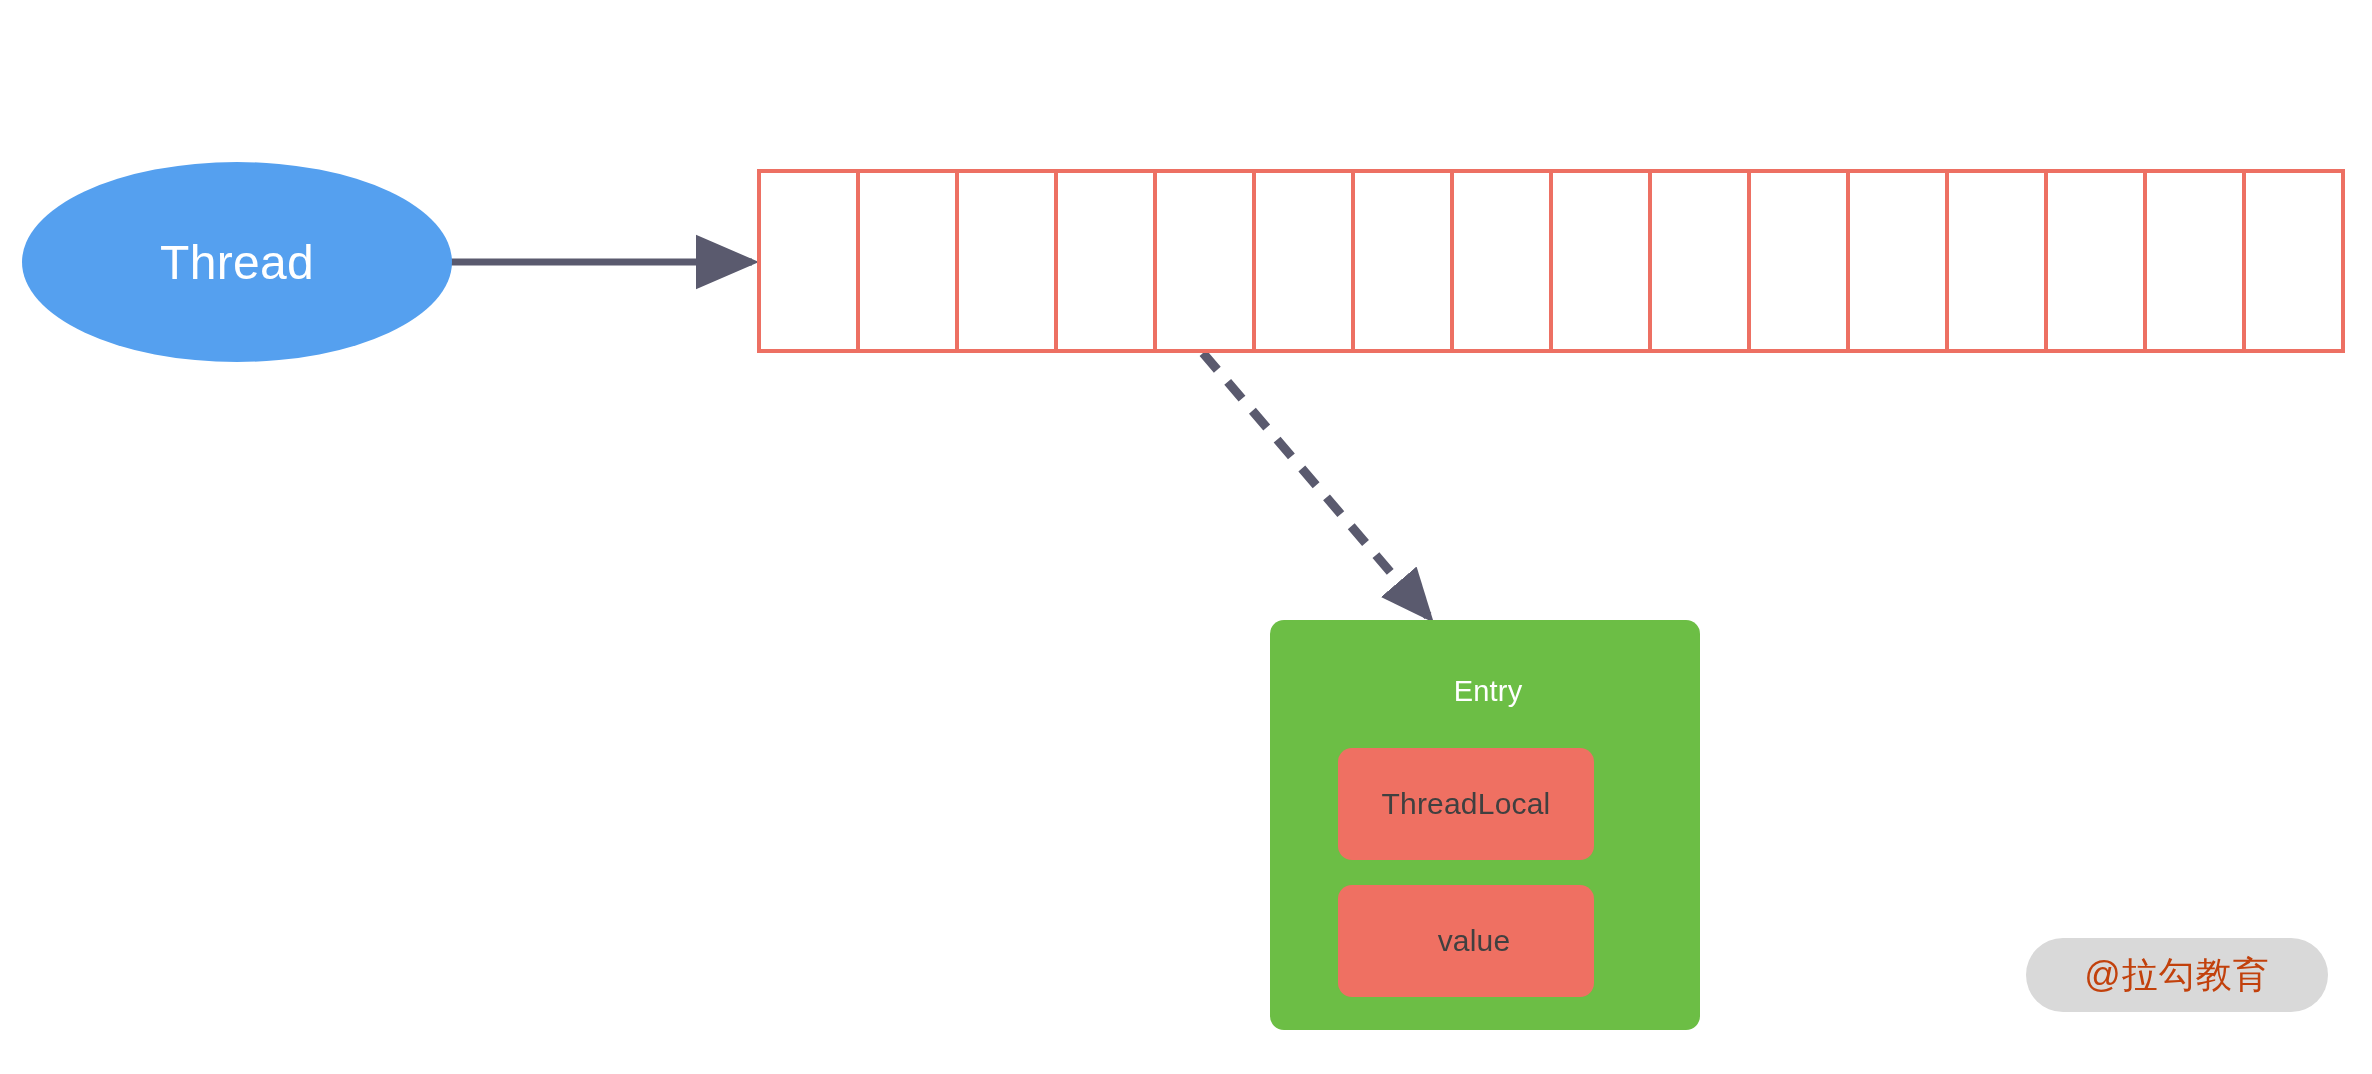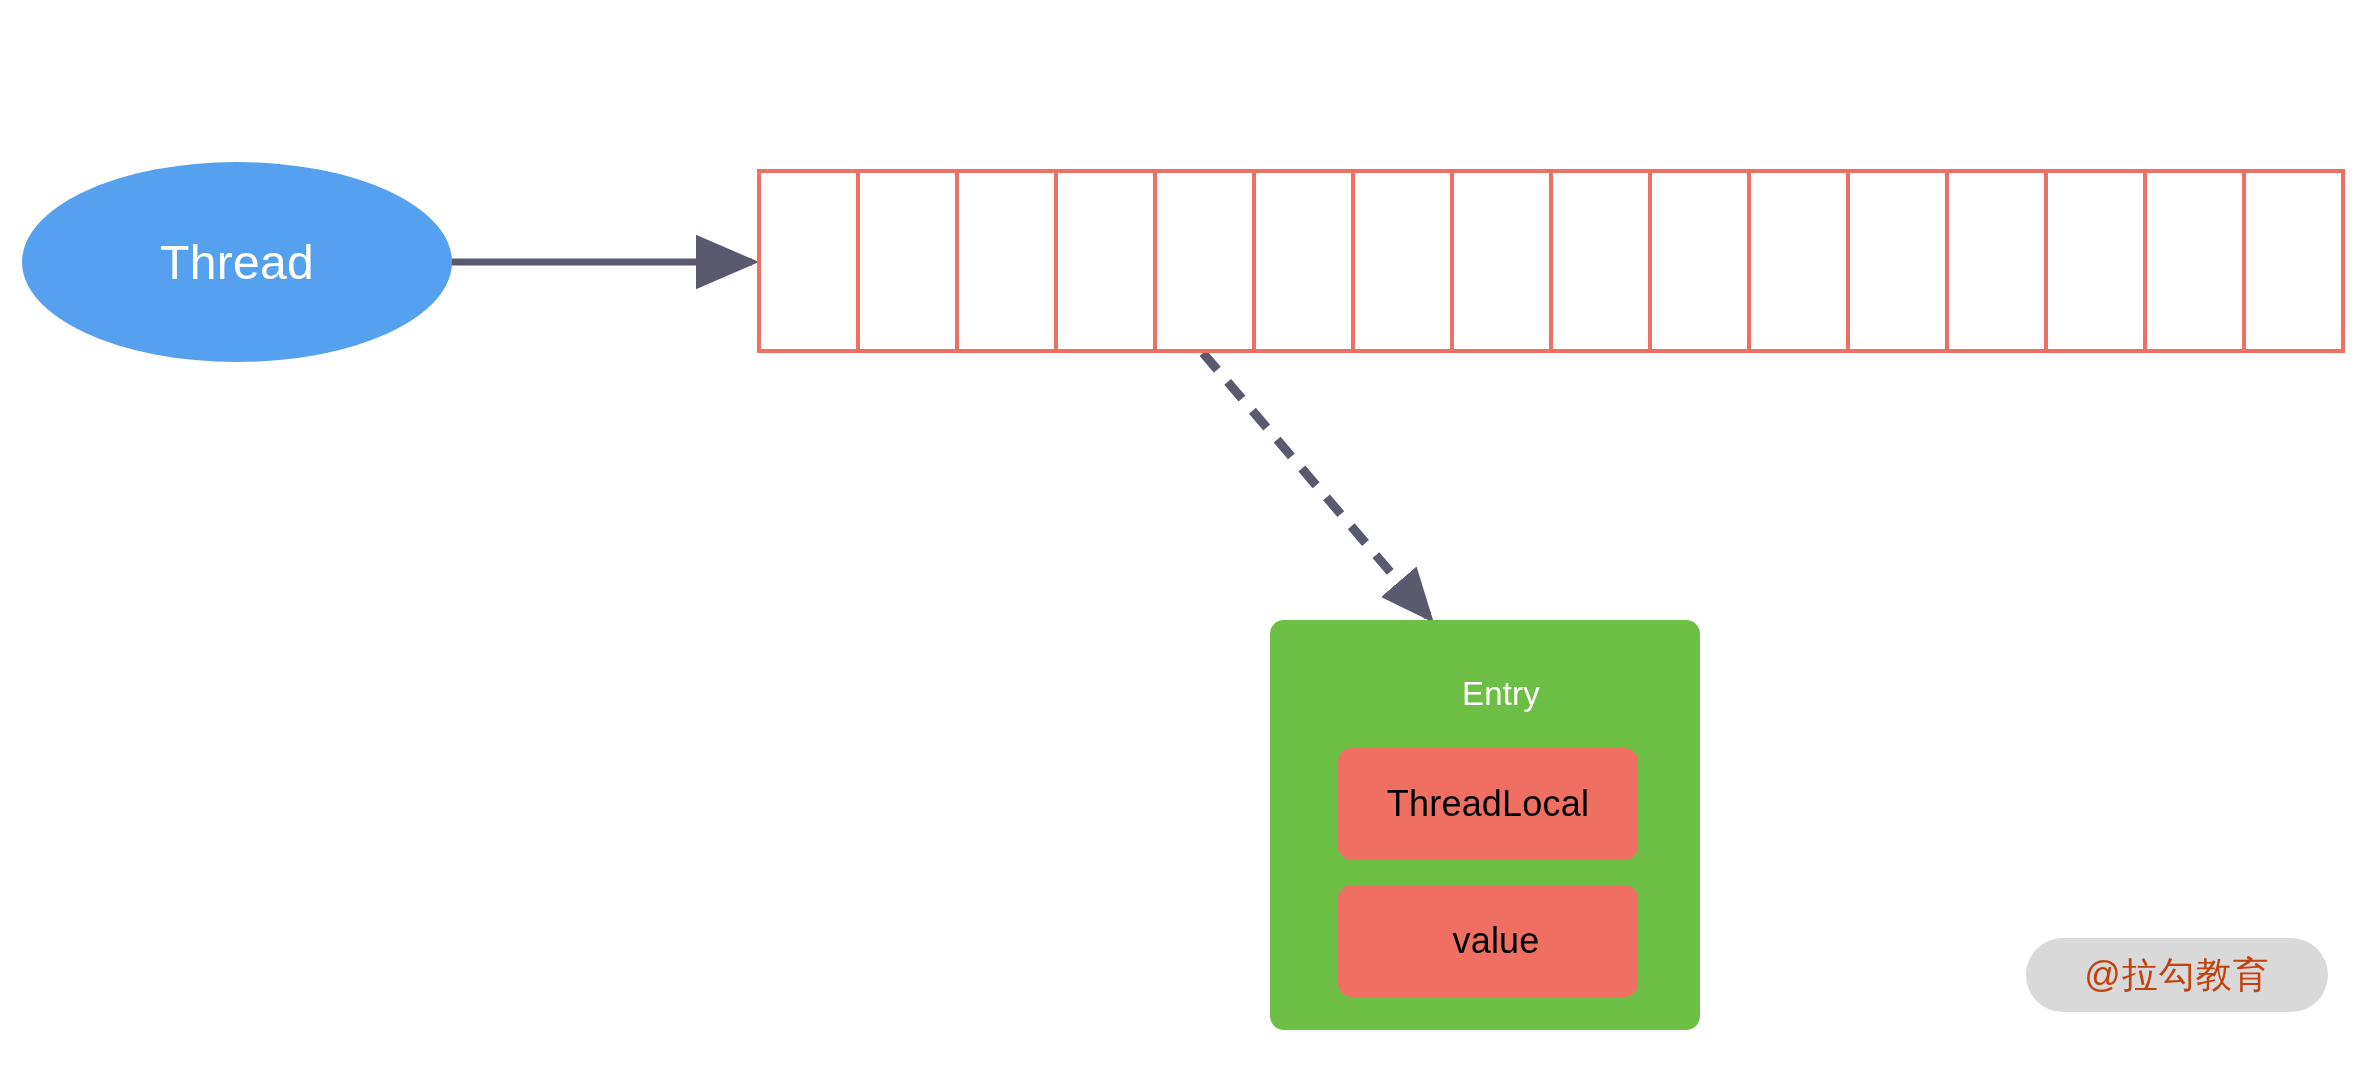--- a/index.html
+++ b/index.html
@@ -84,40 +84,40 @@
     left: 1270px;
     top: 620px;
     width: 430px;
     height: 410px;
     background: #6CBE45;
     border-radius: 14px;
     box-sizing: border-box;
   }
   .entry-title {
     position: absolute;
-    left: 16px;
+    left: 3px;
     top: 55px;
     width: 100%;
     text-align: center;
     color: #ffffff;
-    font-size: 33px;
+    font-size: 29px;
     letter-spacing: 0.2px;
   }
   .entry-field {
     position: absolute;
     left: 68px;
-    width: 300px;
+    width: 256px;
     height: 112px;
     background: #EF7062;
     border-radius: 14px;
     display: flex;
     align-items: center;
     justify-content: center;
-    color: #000000;
-    font-size: 36px;
+    color: #404040;
+    font-size: 30px;
     letter-spacing: 0.2px;
     box-sizing: border-box;
   }
   .entry-field.field-0 { top: 128px; }
   .entry-field.field-1 { top: 265px; padding-left: 16px; }
 
   
   .watermark {
     position: absolute;
     left: 2026px;

